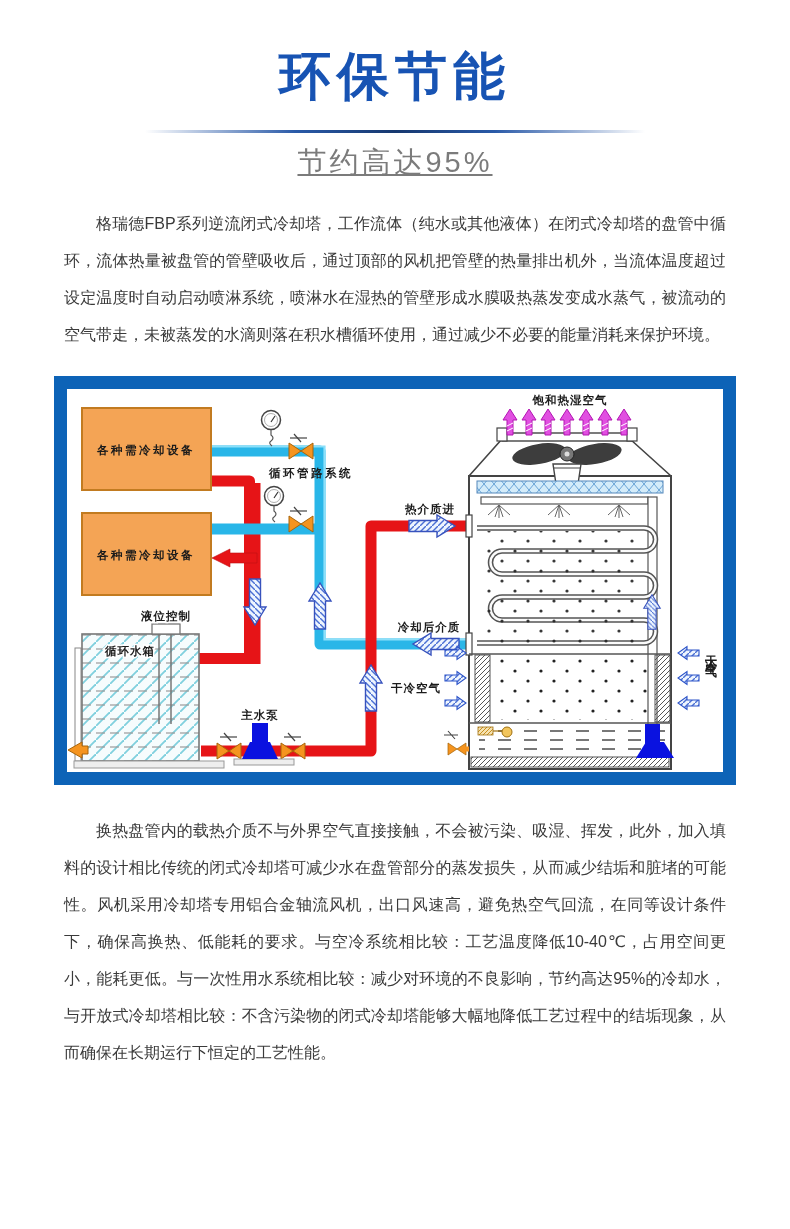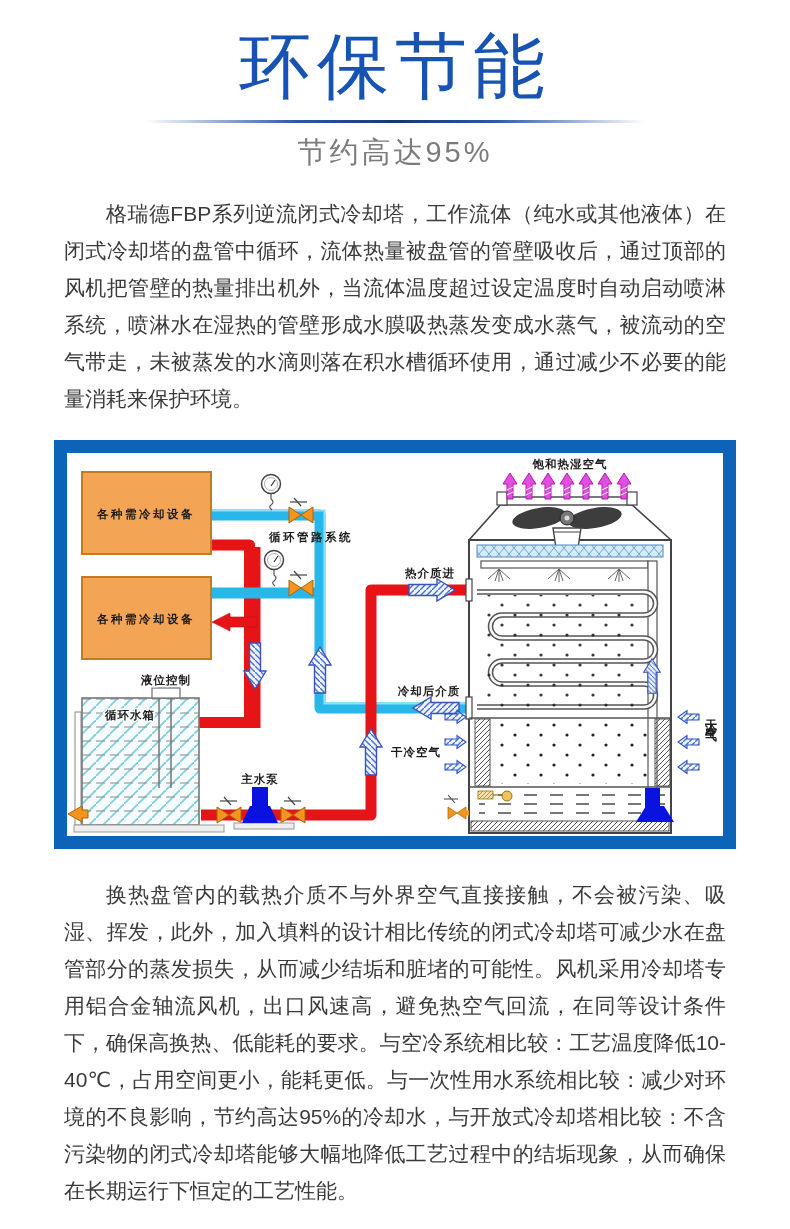--- a/index.html
+++ b/index.html
@@ -3,36 +3,36 @@
 <meta charset="utf-8">
 <style>
   html,body{margin:0;padding:0;}
   body{
     width:790px;height:1229px;background:#ffffff;
     font-family:"Liberation Sans","DejaVu Sans",sans-serif;
     color:#3a3a3a;overflow:hidden;
   }
   .page{width:790px;height:1229px;position:relative;}
   .page-title{
-    margin:0;padding-top:22px;text-align:center;
-    font-size:72px;line-height:88px;font-weight:400;
+    margin:0;padding-top:32px;text-align:center;
+    font-size:52px;line-height:88px;font-weight:700;
     color:#1753b3;letter-spacing:6px;
   }
   .title-divider{
     width:500px;height:3px;margin:10px auto 0;
     background:linear-gradient(90deg,rgba(30,80,170,0) 0%,#2a5aa8 30%,#16386f 50%,#2a5aa8 70%,rgba(30,80,170,0) 100%);
   }
   .subtitle{
     margin-top:13px;text-align:center;
     font-size:29px;line-height:32px;font-weight:400;
-    color:#7b7b7b;letter-spacing:3px;
+    color:#7b7b7b;letter-spacing:3px;text-decoration:underline;
   }
   .body-text{
     margin:27px 64px 0;
-    font-size:21px;line-height:37px;
+    font-size:16px;line-height:37px;
     text-align:justify;text-indent:2em;color:#3a3a3a;
   }
   .diagram-frame{
     width:682px;height:409px;margin:23px auto 0;display:block;
   }
   .diagram-frame svg{display:block;}
   svg text{font-family:"Liberation Sans","DejaVu Sans",sans-serif;fill:#1b1b1b;font-weight:bold;}
   .dlabel{font-size:11.5px;letter-spacing:1px;}
   .dlabel-sp{font-size:11.5px;letter-spacing:2.5px;}
   .vt{writing-mode:vertical-rl;text-orientation:upright;font-size:12px;letter-spacing:3px;}

